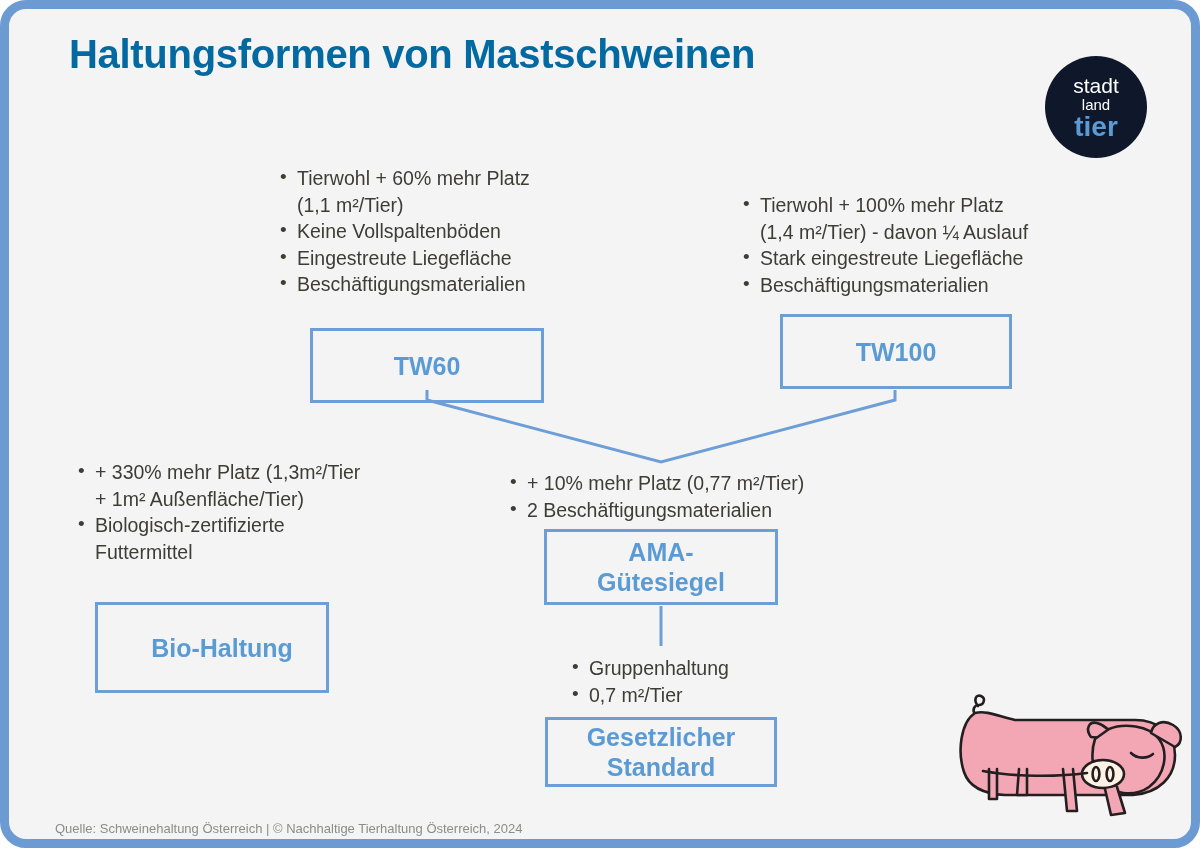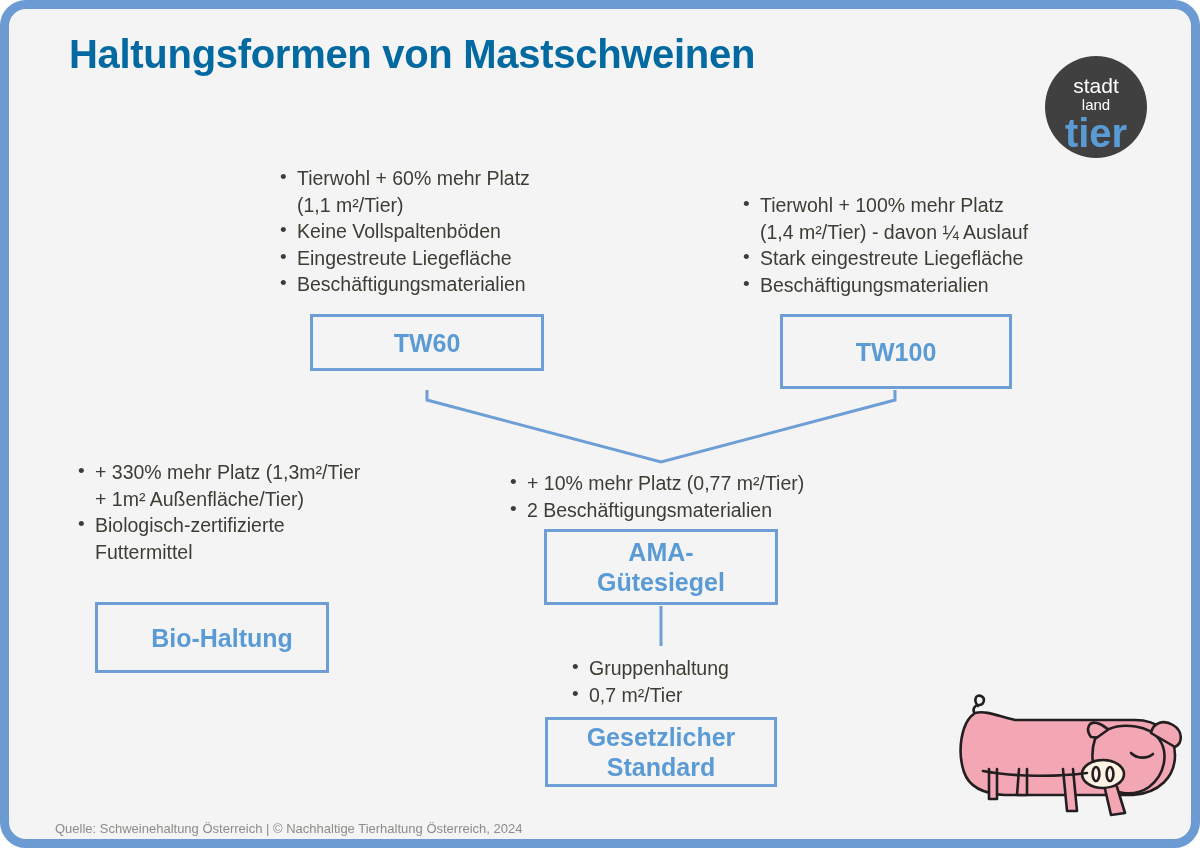--- a/index.html
+++ b/index.html
@@ -32,40 +32,40 @@
     white-space: nowrap;
   }
   
   #logo {
     position: absolute;
     left: 1036px;
     top: 47px;
     width: 102px;
     height: 102px;
     border-radius: 50%;
-    background: #404040;
+    background: #0f172a;
     color: #ffffff;
     text-align: center;
     line-height: 1.0;
     overflow: hidden;
   }
   #logo .l1 {
     display: block;
     font-size: 21px;
     margin-top: 19px;
     letter-spacing: 0px;
   }
   #logo .l2 {
     display: block;
     font-size: 15px;
     margin-top: 1px;
   }
   #logo .l3 {
     display: block;
-    font-size: 40px;
+    font-size: 28px;
     font-weight: bold;
     color: #5b9bd5;
     margin-top: 1px;
   }
   
   .bullets {
     position: absolute;
     margin: 0;
     padding: 0;
     list-style: none;
@@ -102,24 +102,24 @@
     background: transparent;
     color: #5b9bd5;
     font-weight: bold;
     font-size: 25px;
     line-height: 30px;
     display: flex;
     align-items: center;
     justify-content: center;
     text-align: center;
   }
-  #box-tw60   { left: 301px; top: 305px; width: 234px; height: 57px; }
+  #box-tw60   { left: 301px; top: 319px; width: 234px; height: 75px; }
   #box-tw100  { left: 771px; top: 305px; width: 232px; height: 75px; }
   #box-ama    { left: 535px; top: 520px; width: 234px; height: 76px; }
-  #box-bio    { left:  86px; top: 593px; width: 234px; height: 71px; padding-left: 20px; }
+  #box-bio    { left:  86px; top: 593px; width: 234px; height: 91px; padding-left: 20px; }
   #box-gesetz { left: 536px; top: 708px; width: 232px; height: 70px; }
   
   #connectors {
     position: absolute;
     left: 0;
     top: 0;
     width: 1182px;
     height: 830px;
     pointer-events: none;
   }

